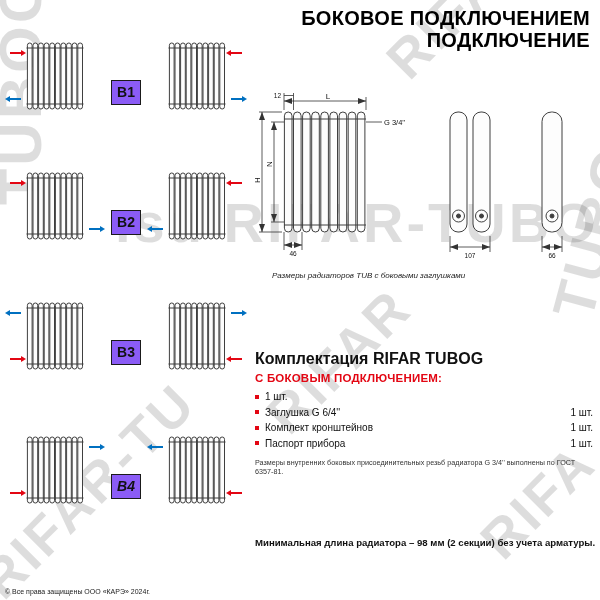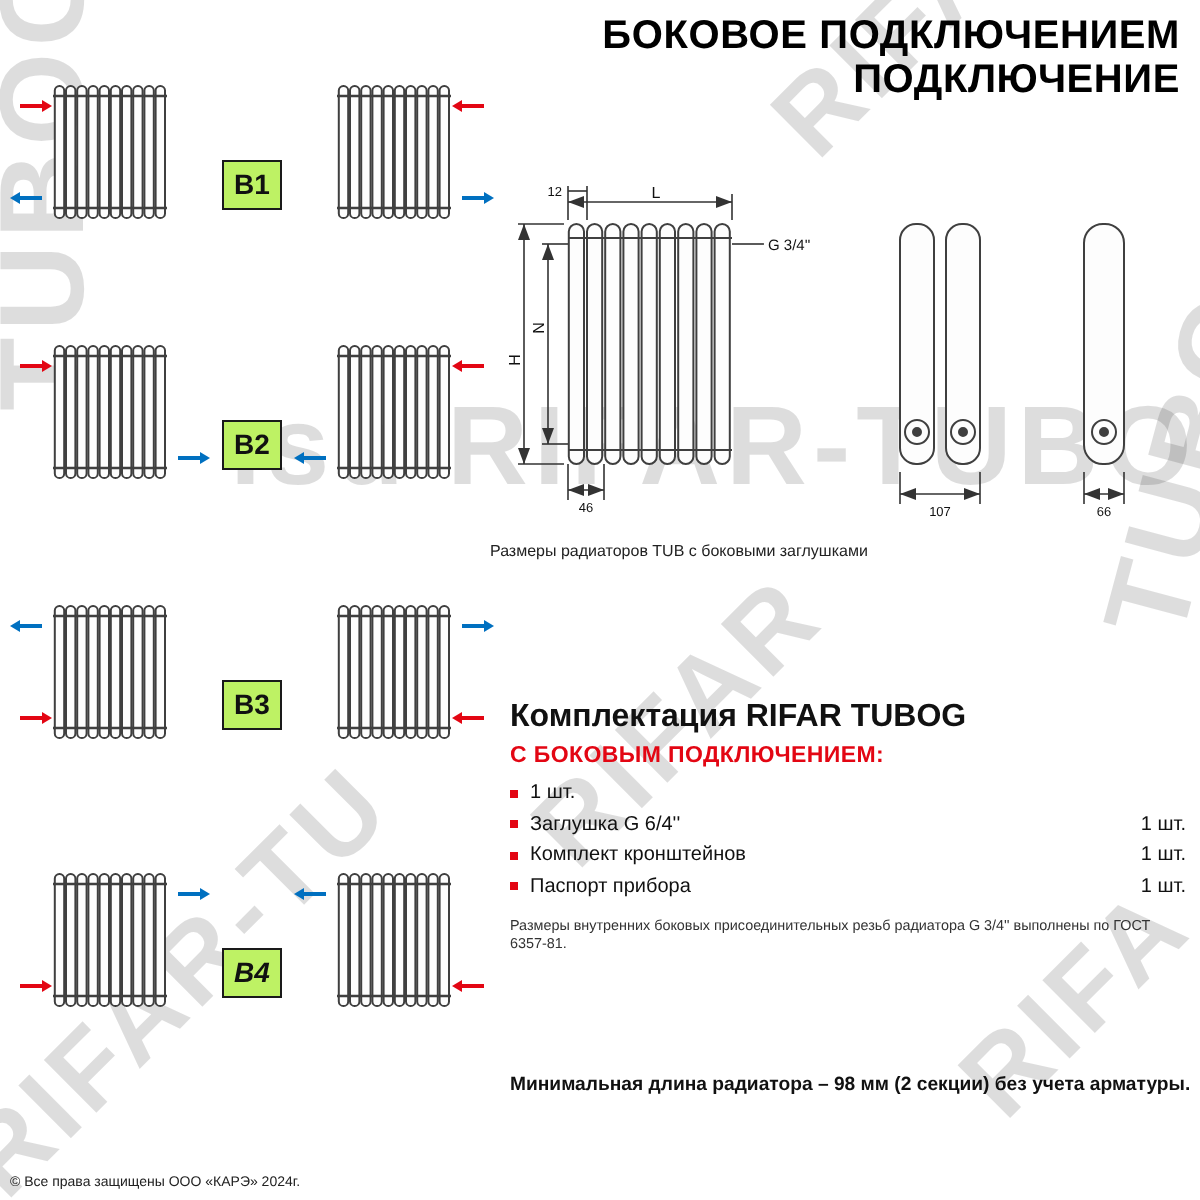--- a/index.html
+++ b/index.html
@@ -11,31 +11,31 @@
   #watermark-layer{position:absolute;inset:0;z-index:0;pointer-events:none}
   .wm{position:absolute;font-weight:700;color:#000;opacity:.13;white-space:nowrap;letter-spacing:3px}
 
   
   .title{position:absolute;top:7px;right:10px;z-index:2;text-align:right;font-weight:700;font-size:20px;line-height:1.12;color:#000;letter-spacing:.3px}
 
   
   .schemes{position:absolute;left:10px;top:0;width:232px;height:560px;z-index:1}
   .scheme-row{position:absolute;left:0;width:232px;display:flex;align-items:center;justify-content:space-between}
   .rad-cell{position:relative;width:90px;height:68px;display:flex;align-items:center;justify-content:center}
-  .scheme-label{width:30px;height:25px;border:1.6px solid #1a1a1a;background:#bef264;display:flex;align-items:center;justify-content:center;font-weight:700;font-size:14px;transform:translateY(16px)}
+  .scheme-label{width:30px;height:25px;border:1.6px solid #1a1a1a;background:#8b5cf6;display:flex;align-items:center;justify-content:center;font-weight:700;font-size:14px;transform:translateY(16px)}
   .arrow{position:absolute;width:11px;height:2px}
   .arrow.supply{background:var(--supply);color:var(--supply)}
   .arrow.return{background:var(--return);color:var(--return)}
   .arrow::after{content:"";position:absolute;top:-2.5px;width:0;height:0;border-top:3.5px solid transparent;border-bottom:3.5px solid transparent}
   .arrow.head-right::after{right:-5px;border-left:5px solid currentColor}
   .arrow.head-left::after{left:-5px;border-right:5px solid currentColor}
 
   
   .drawing{position:absolute;left:252px;top:92px;z-index:1;font-family:"Liberation Sans",sans-serif}
-  .drawing-caption{position:absolute;left:245px;top:271px;z-index:1;font-size:8px;color:#222}
+  .drawing-caption{position:absolute;left:272px;top:271px;z-index:1;font-size:8px;font-style:italic;color:#222}
 
   
   .equipment{position:absolute;left:255px;top:350px;width:338px;z-index:1}
   .eq-title{font-size:16px;font-weight:700}
   .eq-sub{font-size:11.5px;font-weight:700;color:var(--accent);margin-top:4px;letter-spacing:.2px}
   .eq-items{margin-top:7px}
   .eq-item{display:flex;align-items:center;font-size:10px;margin-top:4.5px}
   .bullet{width:4px;height:4px;background:var(--accent);margin-right:6px;flex:none}
   .eq-name{flex:1}
   .eq-qty{}

